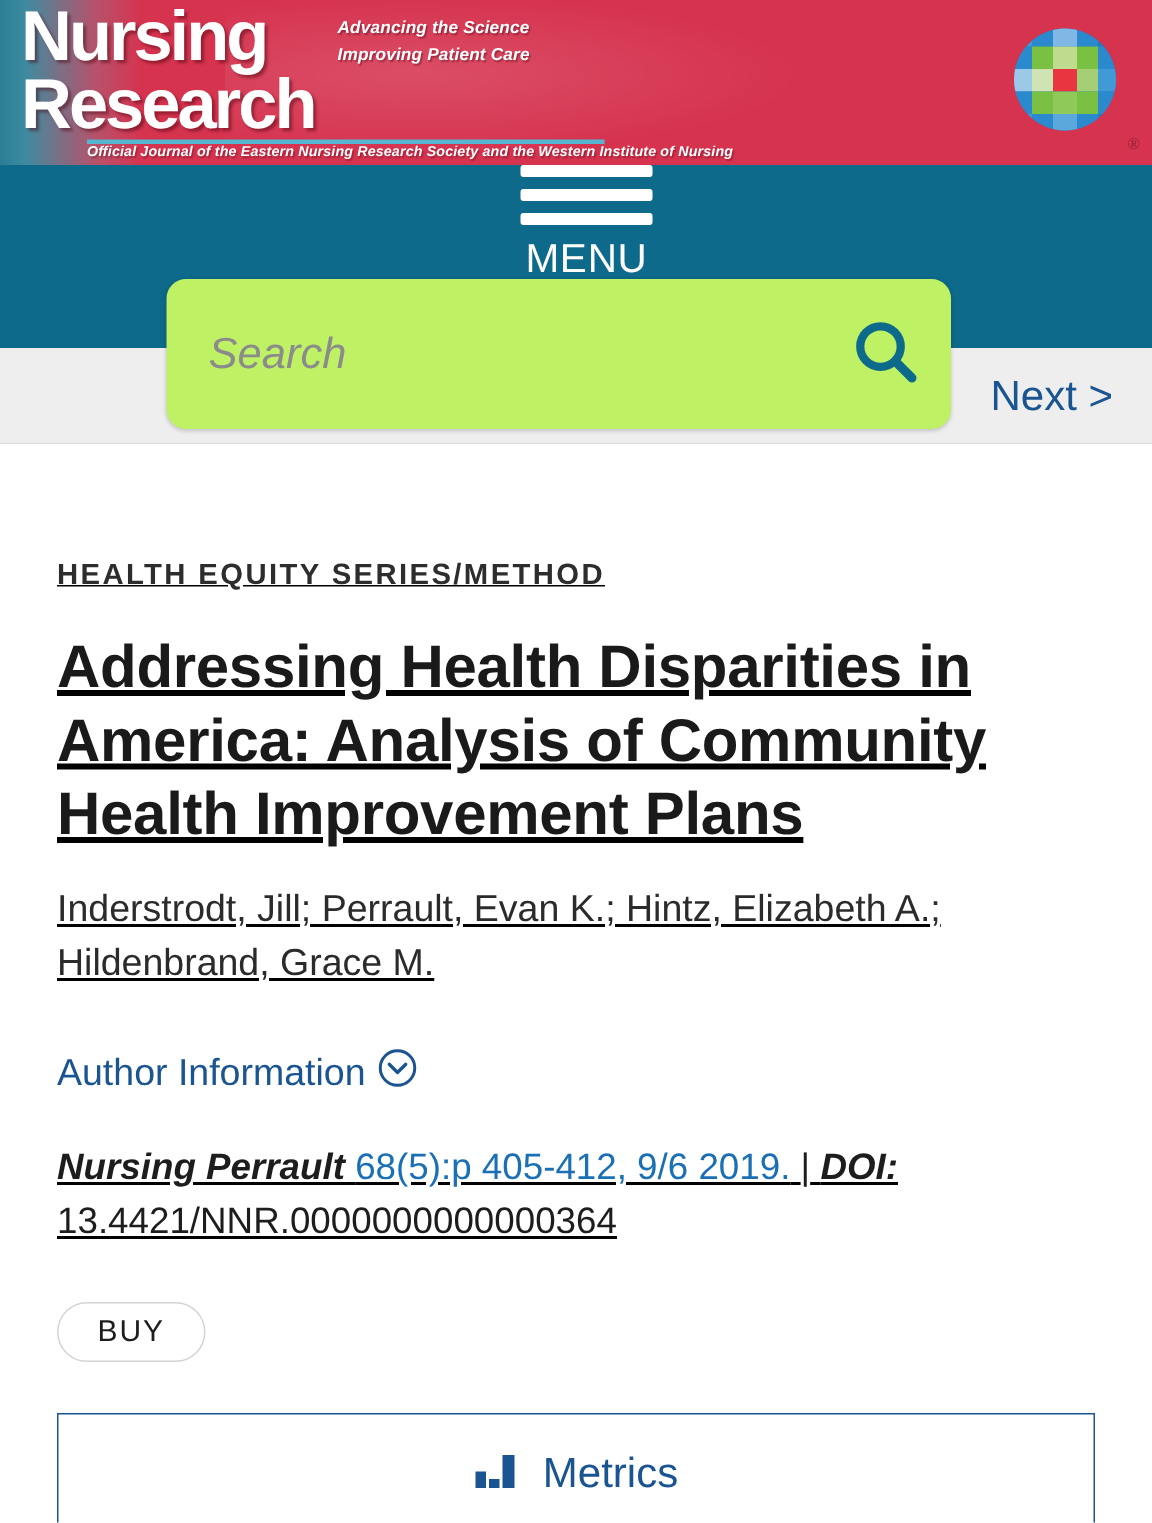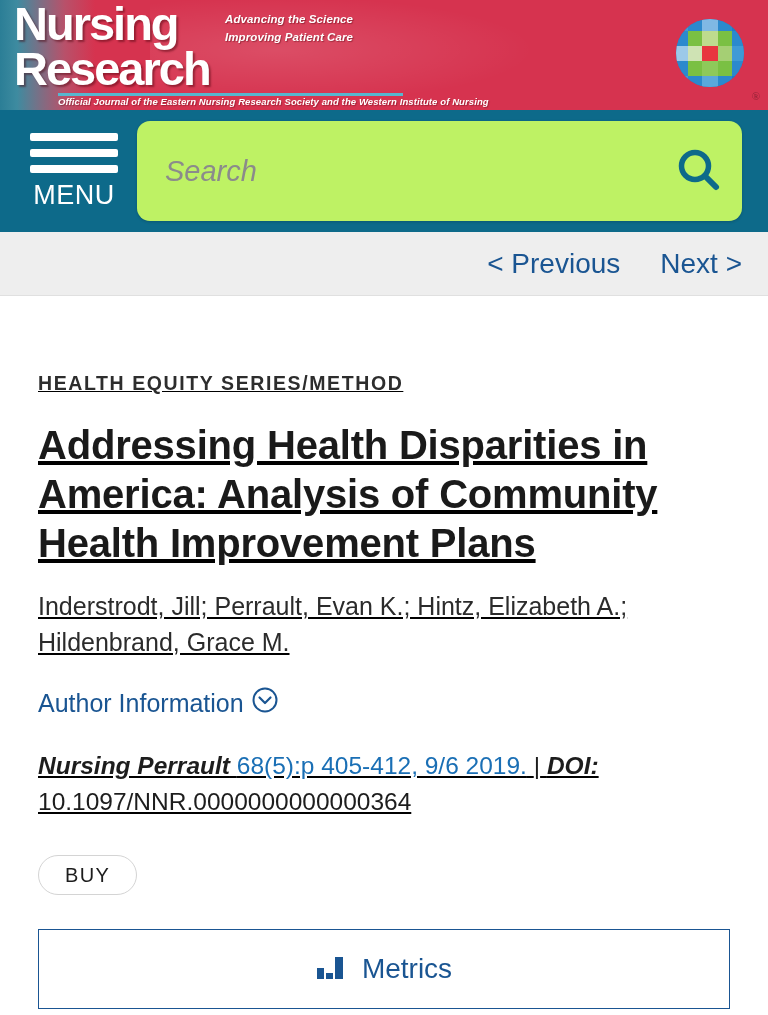--- a/index.html
+++ b/index.html
@@ -92,20 +92,21 @@
   }
 
   
   .navbar {
     position: relative;
     width: 768px;
     height: 122px;
     background: #0d6a8a;
     display: flex;
     align-items: center;
+    flex-direction: column;
   }
   .menu-btn {
     width: 120px;
     height: 100px;
     margin-left: 14px;
     display: flex;
     flex-direction: column;
     align-items: center;
     justify-content: center;
     cursor: pointer;
@@ -202,21 +203,21 @@
     max-width: 640px;
   }
   .authors {
     margin-top: 22px;
     font-size: 25px;
     line-height: 1.42;
     color: #2b2b2b;
     max-width: 680px;
   }
   .author-info {
-    margin-top: 26px;
+    margin-top: 38px;
     display: inline-flex;
     align-items: center;
     gap: 7px;
     color: #1a5592;
     font-size: 25px;
     cursor: pointer;
   }
   .citation {
     margin-top: 28px;
     font-size: 24.5px;
@@ -364,21 +365,21 @@
     <span>Author Information</span>
     <span>
       <svg width="28" height="28" viewBox="0 0 28 28" aria-hidden="true">
         <circle cx="14" cy="14" r="11.5" fill="none" stroke="#1a5592" stroke-width="2"></circle>
         <polyline points="8.5,11.5 14,17 19.5,11.5" fill="none" stroke="#1a5592" stroke-width="2.2" stroke-linecap="round" stroke-linejoin="round"></polyline>
       </svg>
     </span>
   </div>
 
   <div class="citation">
-    <span class="j-name">Nursing Perrault</span><span> </span><span class="c-link">68(5):p 405-412, 9/6 2019.</span><span> </span><span>|</span><span> </span><span class="doi-label">DOI:</span><span> </span><span>10.1097/NNR.0000000000000364</span>
+    <span class="j-name">Nursing Perrault</span><span> </span><span class="c-link">68(5):p 405-412, 9/6 2019.</span><span> </span><span>|</span><span> </span><span class="doi-label">DOI:</span><span> </span><span>13.4421/NNR.0000000000000364</span>
   </div>
 
   <button class="buy-btn">BUY</button>
 </main>
 
 <div class="metrics-box">
   <span>
     <svg width="30" height="28" viewBox="0 0 30 28" aria-hidden="true">
       <rect x="1" y="15" width="7" height="11" fill="#1a5592"></rect>
       <rect x="10" y="20" width="7" height="6" fill="#1a5592"></rect>

